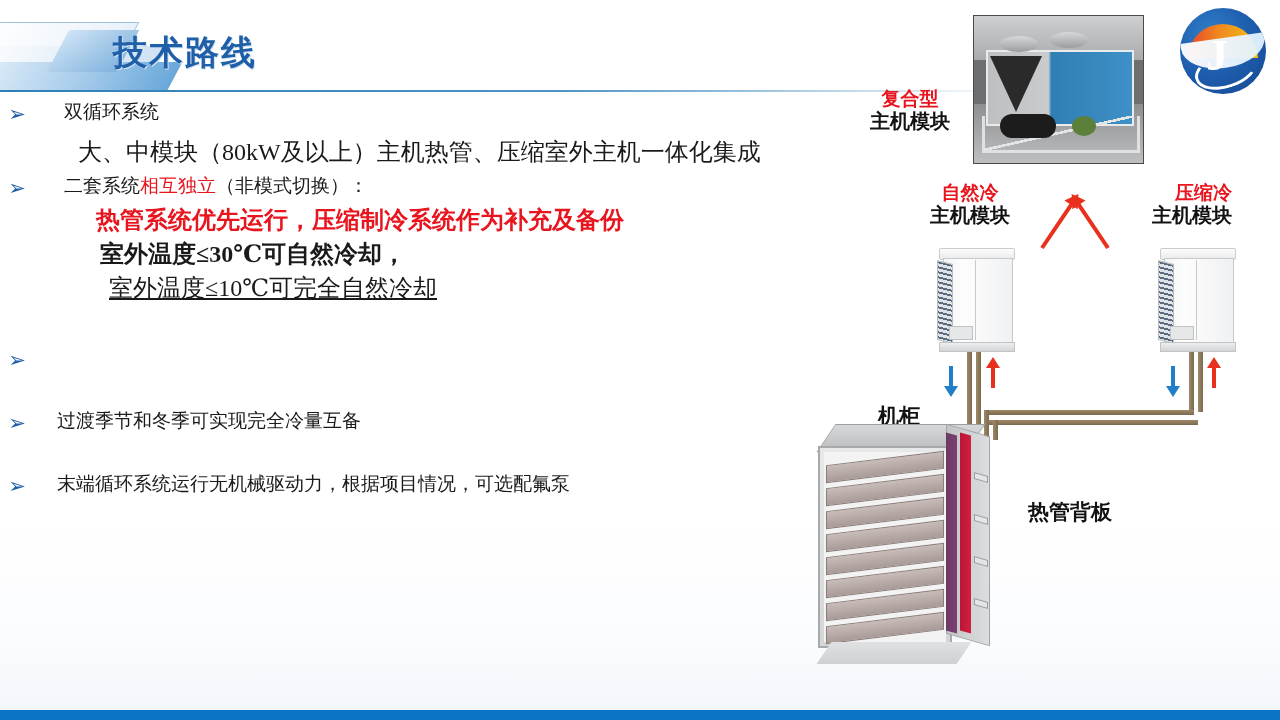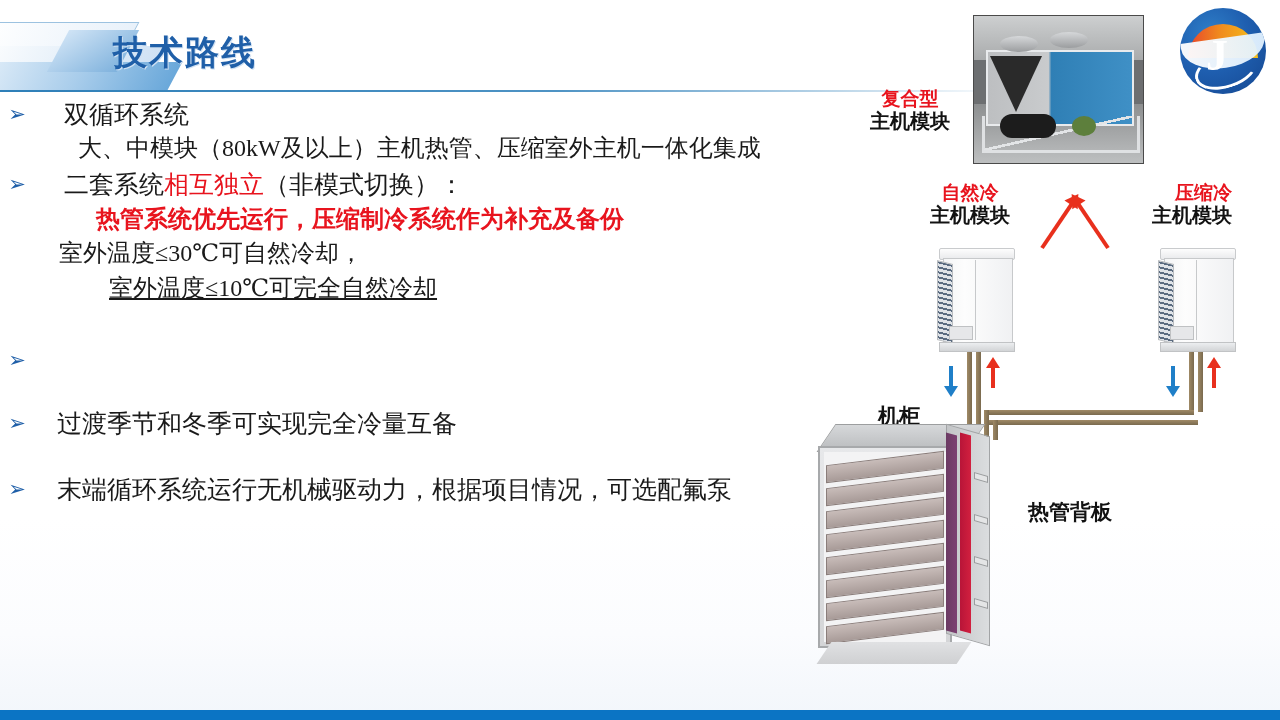--- a/index.html
+++ b/index.html
@@ -46,21 +46,21 @@
   .logo .jp{position:absolute;left:26px;top:26px;color:#ffffff;font-size:44px;font-weight:bold;
     font-family:"Liberation Serif",serif;line-height:1;}
   .logo .ring{position:absolute;left:14px;top:44px;width:58px;height:30px;border:3px solid #ffffff;
     border-top-color:transparent;border-right-color:transparent;border-radius:50%;transform:rotate(-18deg);}
 
   
   .body-text{position:absolute;left:0;top:96px;width:860px;}
   .bullet-row{position:relative;display:flex;align-items:flex-start;}
   .bullet-mark{width:34px;flex:0 0 34px;text-align:center;color:#1f5fa8;font-size:21px;
     font-family:"DejaVu Sans",sans-serif;line-height:1.18;padding-top:2px;}
-  .b-text{font-size:25px;color:#1a1a1a;line-height:1.22;}
+  .b-text{font-size:19px;color:#1a1a1a;line-height:1.22;}
   .sub{font-size:24px;color:#1a1a1a;line-height:1.30;}
   .red{color:#e8141e;}
   .redb{color:#e8141e;font-weight:bold;}
 
   
   .diagram{position:absolute;left:800px;top:0;width:480px;height:567px;}
 
   .photo{position:absolute;left:173px;top:15px;width:169px;height:147px;
     border:1px solid #4a4a4a;background:#6d6f71;overflow:hidden;}
   .ph-floor{position:absolute;left:0;bottom:0;width:100%;height:40%;
@@ -175,32 +175,32 @@
     <div class="jp">J</div>
   </div>
 
   <div class="body-text">
 
     <div style="margin-top:4px;">
       <div class="bullet-row">
         <div class="bullet-mark">➢</div>
         <div class="b-text" style="margin-left:30px;">双循环系统</div>
       </div>
-      <div class="sub" style="margin-left:78px;margin-top:2px;">大、中模块（80kW及以上）主机热管、压缩室外主机一体化集成</div>
+      <div class="sub" style="margin-left:78px;margin-top:10px;">大、中模块（80kW及以上）主机热管、压缩室外主机一体化集成</div>
     </div>
 
     <div style="margin-top:6px;">
       <div class="bullet-row">
         <div class="bullet-mark">➢</div>
         <div class="b-text" style="margin-left:30px;">
           <span>二套系统</span><span class="red">相互独立</span><span>（非模式切换）：</span>
         </div>
       </div>
       <div class="sub redb" style="margin-left:96px;margin-top:4px;">热管系统优先运行，压缩制冷系统作为补充及备份</div>
-      <div class="sub" style="margin-left:59px;margin-top:3px;">室外温度≤30℃可自然冷却，</div>
+      <div class="sub" style="margin-left:100px;margin-top:3px;font-weight:bold;">室外温度≤30℃可自然冷却，</div>
       <div class="sub" style="margin-left:109px;margin-top:3px;text-decoration:underline;">室外温度≤10℃可完全自然冷却</div>
     </div>
 
     <div style="margin-top:42px;">
       <div class="bullet-row">
         <div class="bullet-mark">➢</div>
       </div>
     </div>
 
     <div style="margin-top:36px;">

